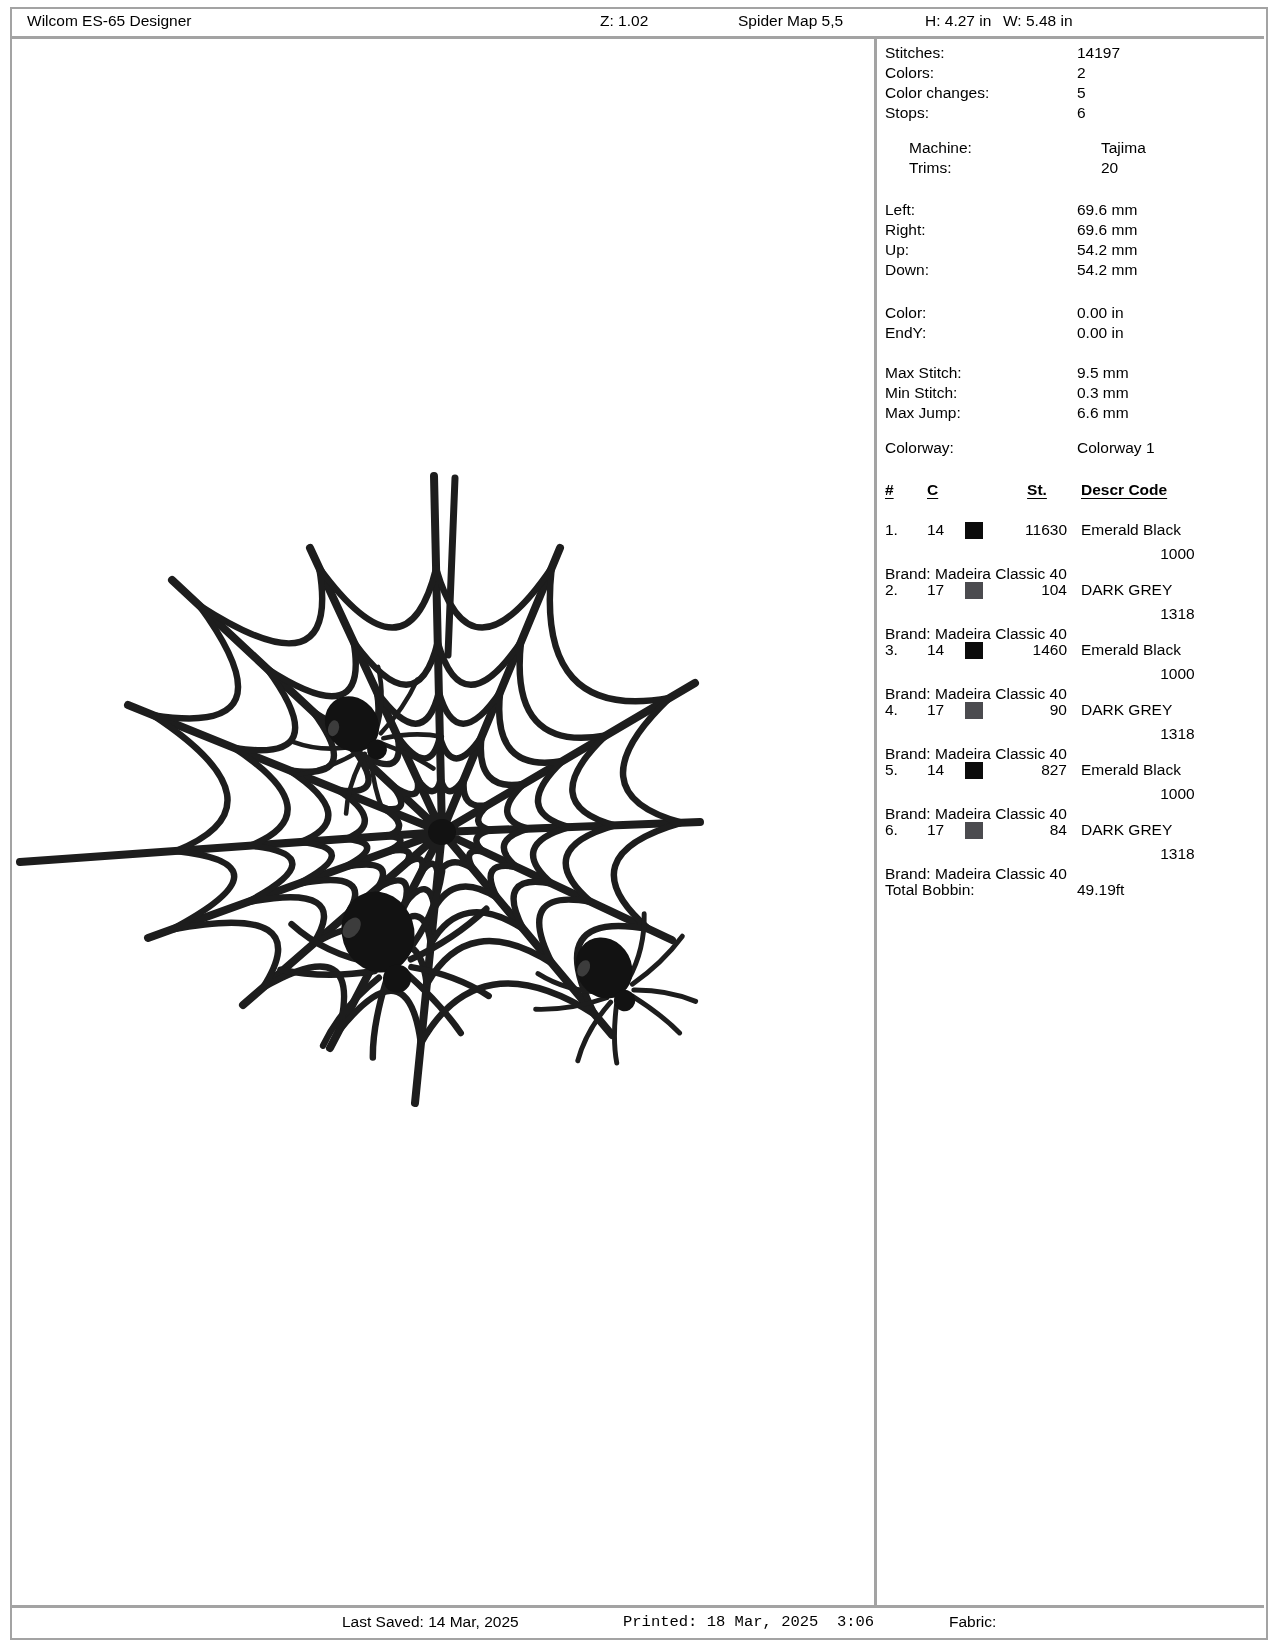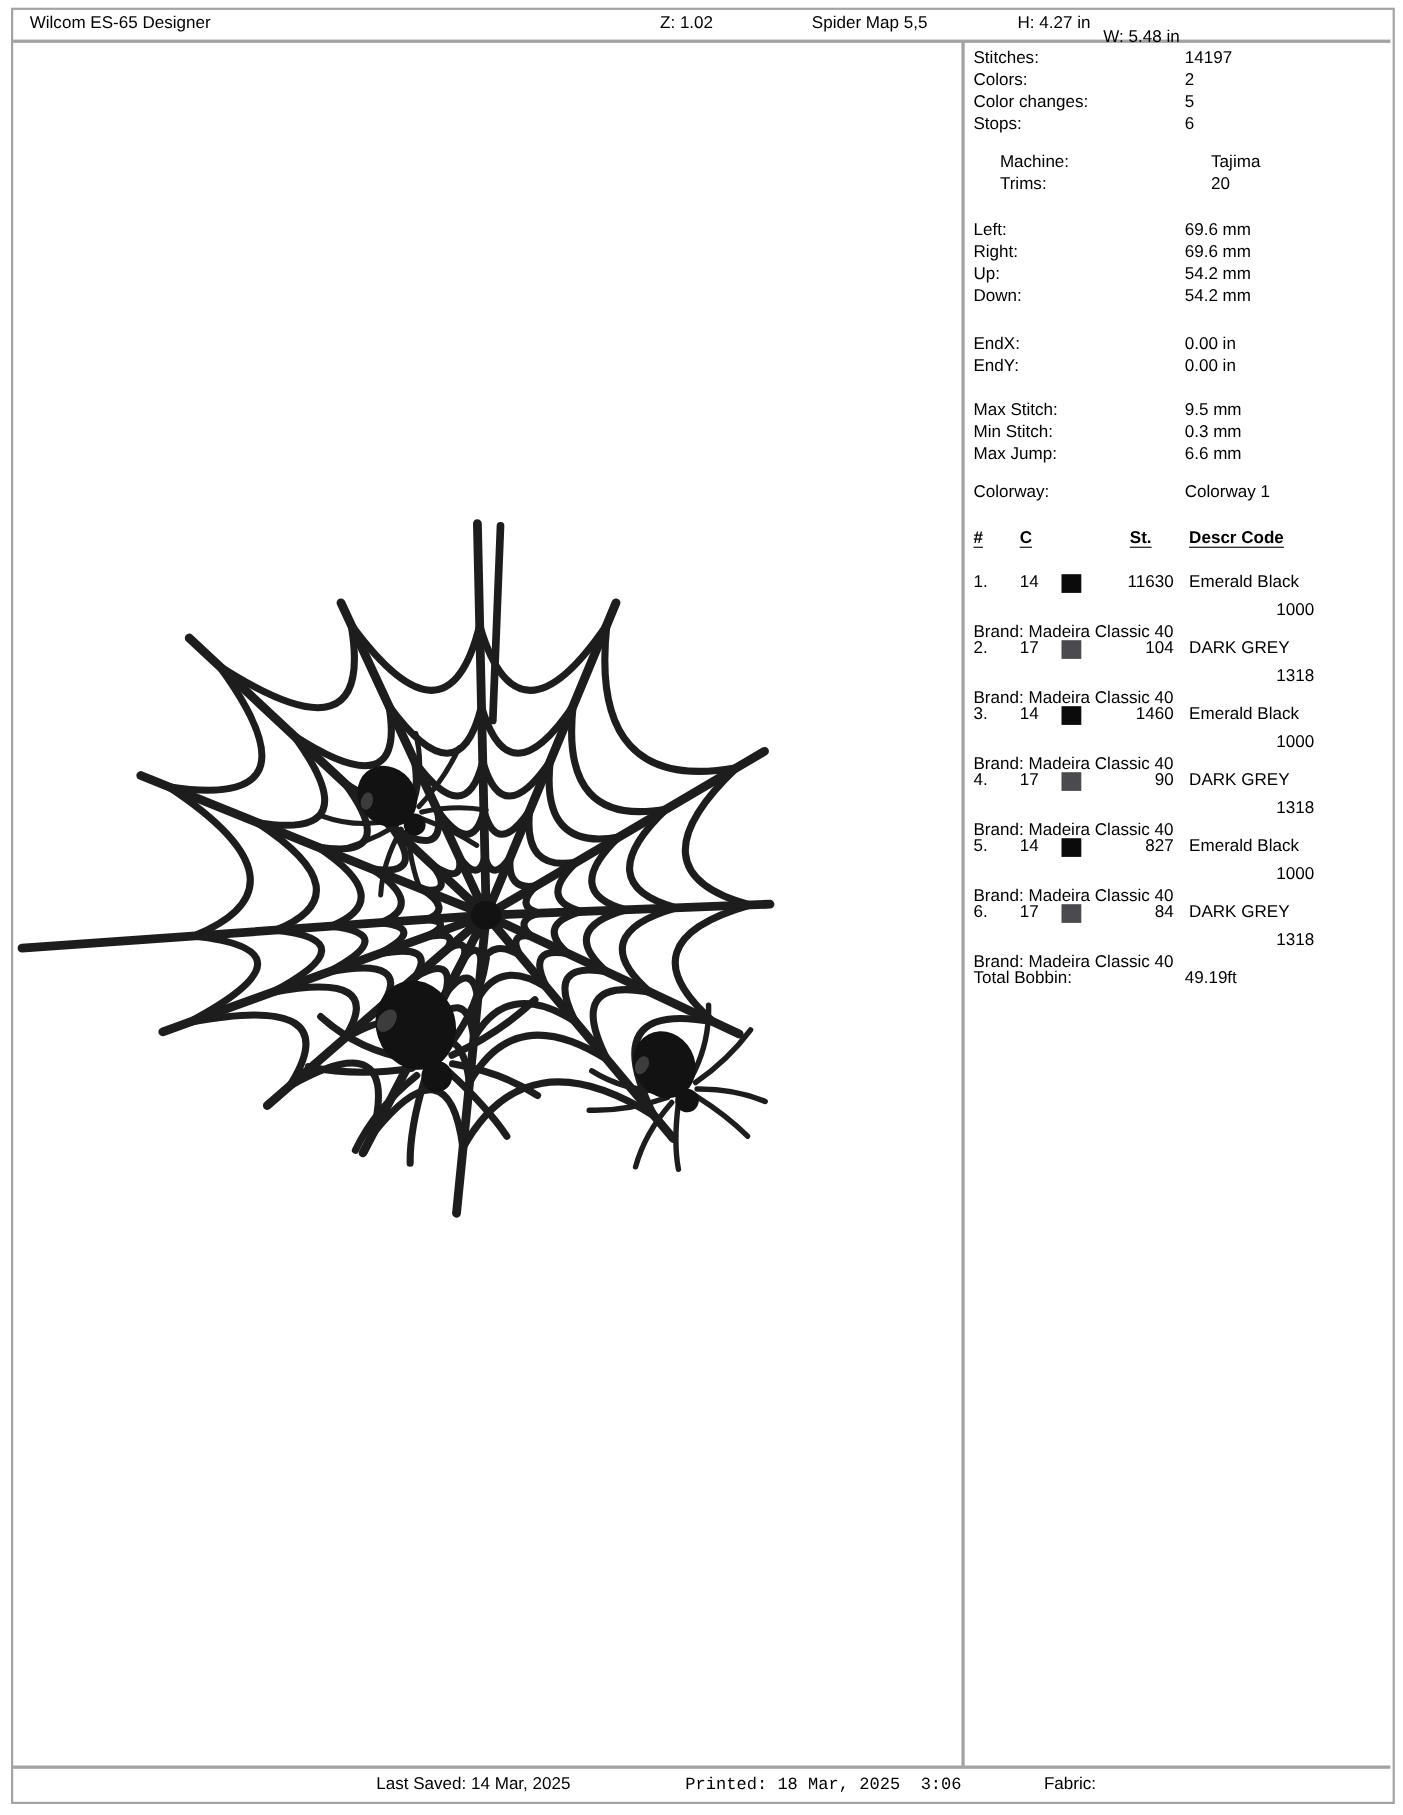--- a/index.html
+++ b/index.html
@@ -82,21 +82,21 @@
   <div class="outer-border layer"></div>
   <div class="hline layer" style="left:10px;top:36px;width:1254px;height:3px;"></div>
   <div class="vline layer" style="left:874px;top:38px;width:3px;height:1568px;"></div>
   <div class="hline layer" style="left:10px;top:1605px;width:1254px;height:3px;"></div>
 
   <div>
     <span class="abs txt layer" style="left:27px;top:11px;">Wilcom ES-65 Designer</span>
     <span class="abs txt layer" style="left:600px;top:11px;">Z: 1.02</span>
     <span class="abs txt layer" style="left:710px;top:11px;margin-left:28px;">Spider Map 5,5</span>
     <span class="abs txt layer" style="left:925px;top:11px;">H: 4.27 in</span>
-    <span class="abs txt layer" style="left:1003px;top:24px;">W: 5.48 in</span>
+    <span class="abs txt layer" style="left:1003px;top:11px;">W: 5.48 in</span>
   </div>
 
   <div class="info-panel layer">
 
     <div class="ig" style="top:5px;">
       <div class="irow">
           <span class="lbl">Stitches:</span>
           <span class="val">14197</span>
         </div>
       <div class="irow">
@@ -138,21 +138,21 @@
           <span class="val">54.2 mm</span>
         </div>
       <div class="irow">
           <span class="lbl">Down:</span>
           <span class="val">54.2 mm</span>
         </div>
     </div>
 
     <div class="ig" style="top:265px;">
       <div class="irow">
-          <span class="lbl">EndX:</span>
+          <span class="lbl">Color:</span>
           <span class="val">0.00 in</span>
         </div>
       <div class="irow">
           <span class="lbl">EndY:</span>
           <span class="val">0.00 in</span>
         </div>
     </div>
 
     <div class="ig" style="top:325px;">
       <div class="irow">

